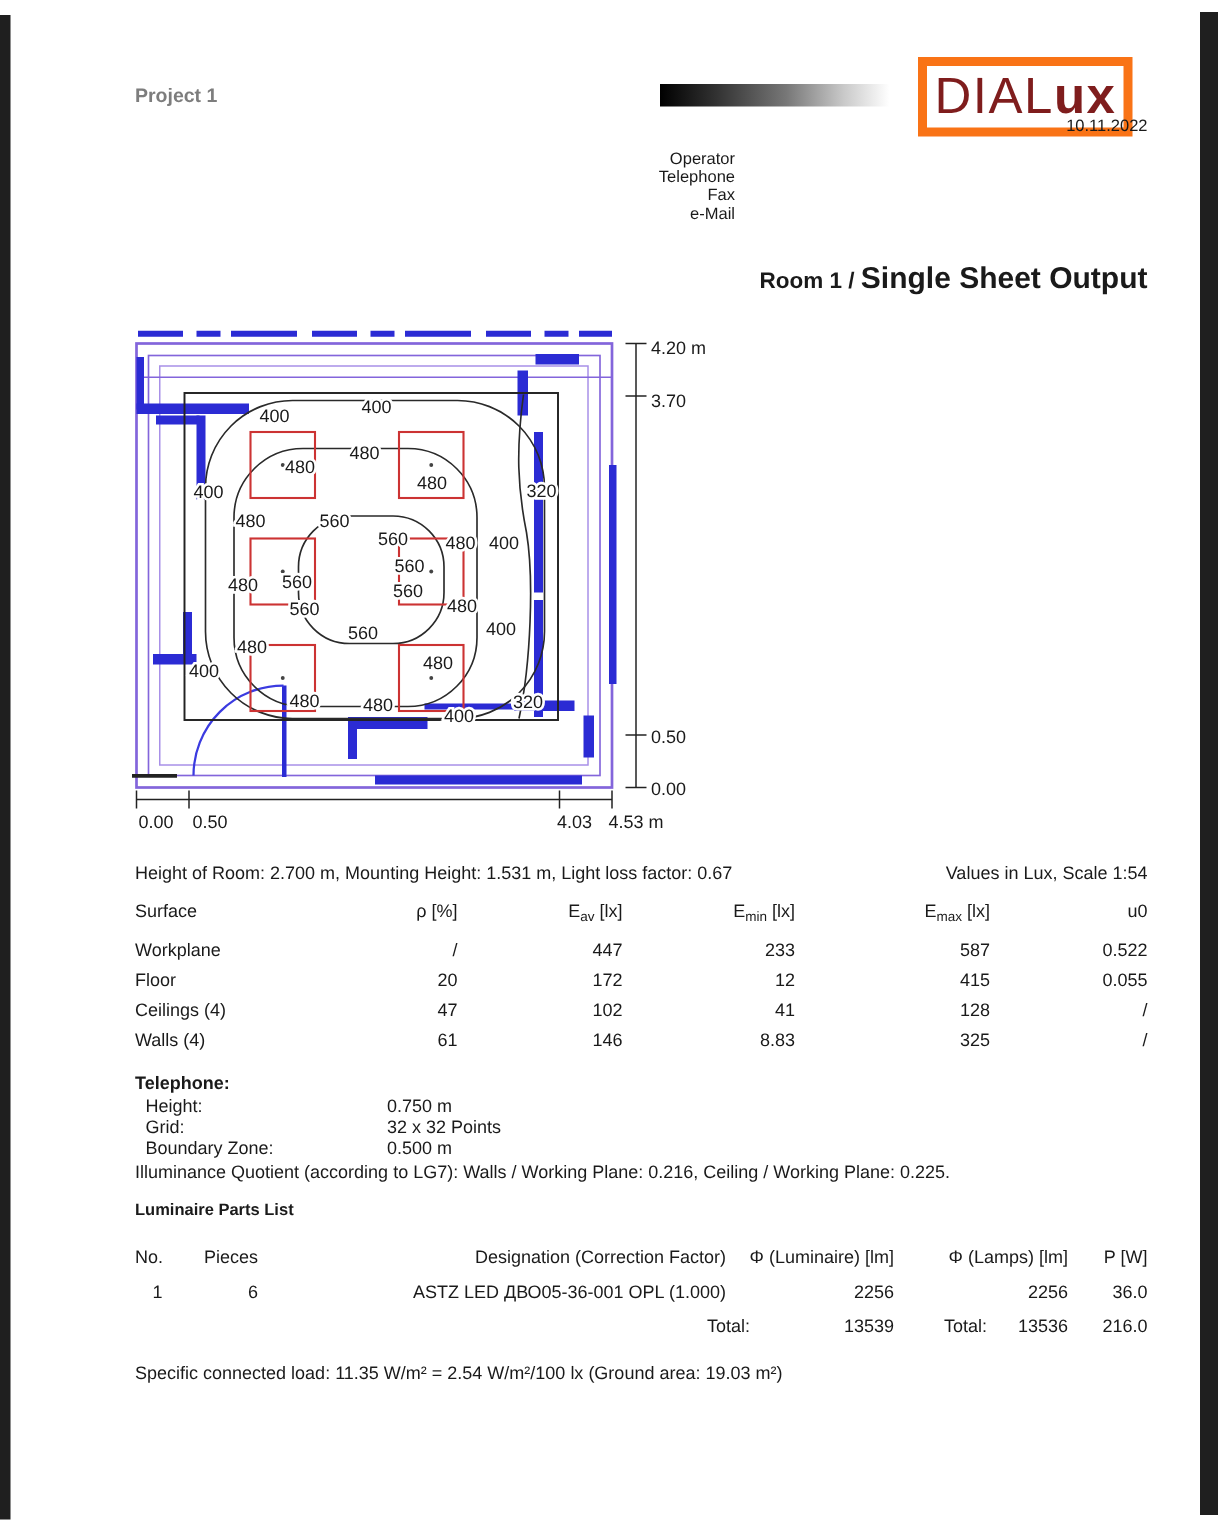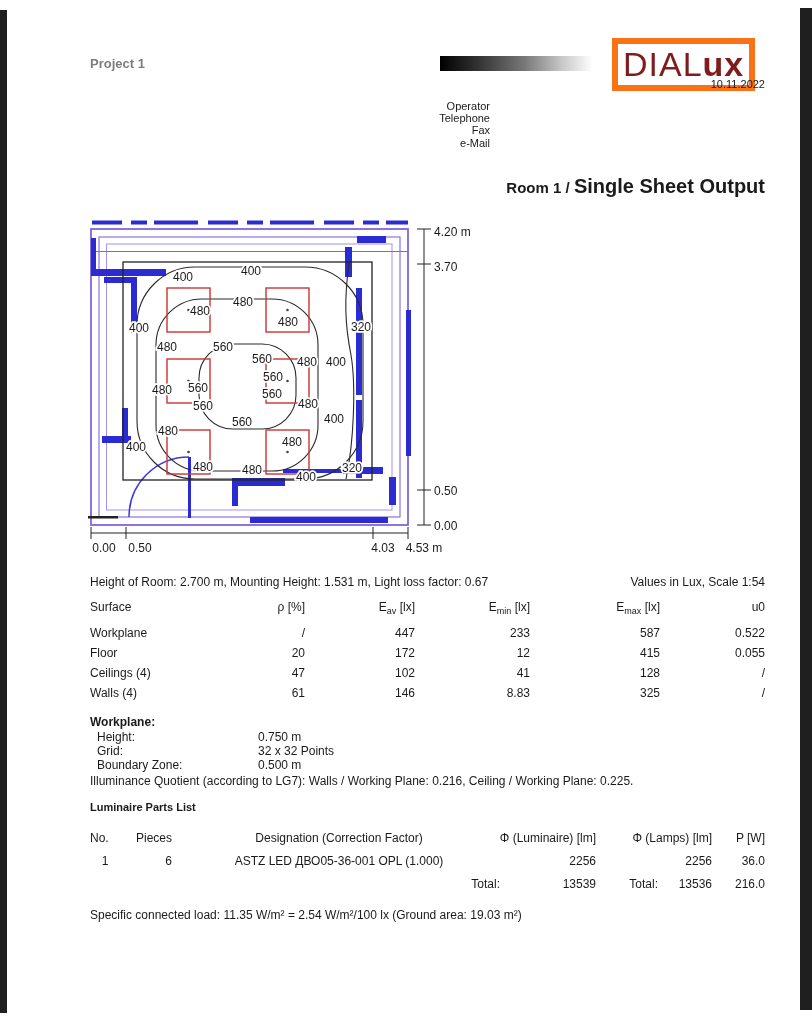--- a/index.html
+++ b/index.html
@@ -37,21 +37,21 @@
   .wp-row .lbl { position:absolute; left:97px; white-space:nowrap; }
   .wp-row .val { position:absolute; left:258px; white-space:nowrap; }
   .quotient { left:90px; top:774px; font-size:12px; }
   .parts-head { left:90px; top:801px; font-size:11px; font-weight:bold; }
 
   .prow { position:absolute; left:90px; width:675px; display:grid;
     grid-template-columns:30px 52px 22px 290px 112px 116px 53px; font-size:12px; line-height:14px; }
   .prow > div { text-align:right; }
   .prow .c-no { text-align:left; }
   .prow .c-no-val { text-align:center; }
-  .prow .c-desig { text-align:center; }
+  .prow .c-desig { text-align:right; }
 
   .total-row { position:absolute; top:877px; left:0; width:100%; font-size:12px; }
   .total-row span { position:absolute; white-space:nowrap; }
 
   .footer-line { left:90px; top:908px; font-size:12px; }
 
   svg text { font-family:"Liberation Sans", sans-serif; fill:#1a1a1a; }
   svg .cl { font-size:12px; text-anchor:middle; paint-order:stroke fill; stroke:#ffffff; stroke-width:3.5px; }
   svg .dim { font-size:12px; }
   svg .dimc { font-size:12px; text-anchor:middle; }
@@ -232,21 +232,21 @@
   </div>
   <div class="srow" style="top:686px;">
     <div>Walls (4)</div>
       <div>61</div>
       <div>146</div>
       <div>8.83</div>
       <div>325</div>
       <div>/</div>
   </div>
 
-  <div class="abs wp-head">Workplane:</div>
+  <div class="abs wp-head">Telephone:</div>
   <div class="wp-row" style="top:730px;">
     <span class="lbl">Height:</span>
       <span class="val">0.750 m</span>
   </div>
   <div class="wp-row" style="top:744px;">
     <span class="lbl">Grid:</span>
       <span class="val">32 x 32 Points</span>
   </div>
   <div class="wp-row" style="top:758px;">
     <span class="lbl">Boundary Zone:</span>

